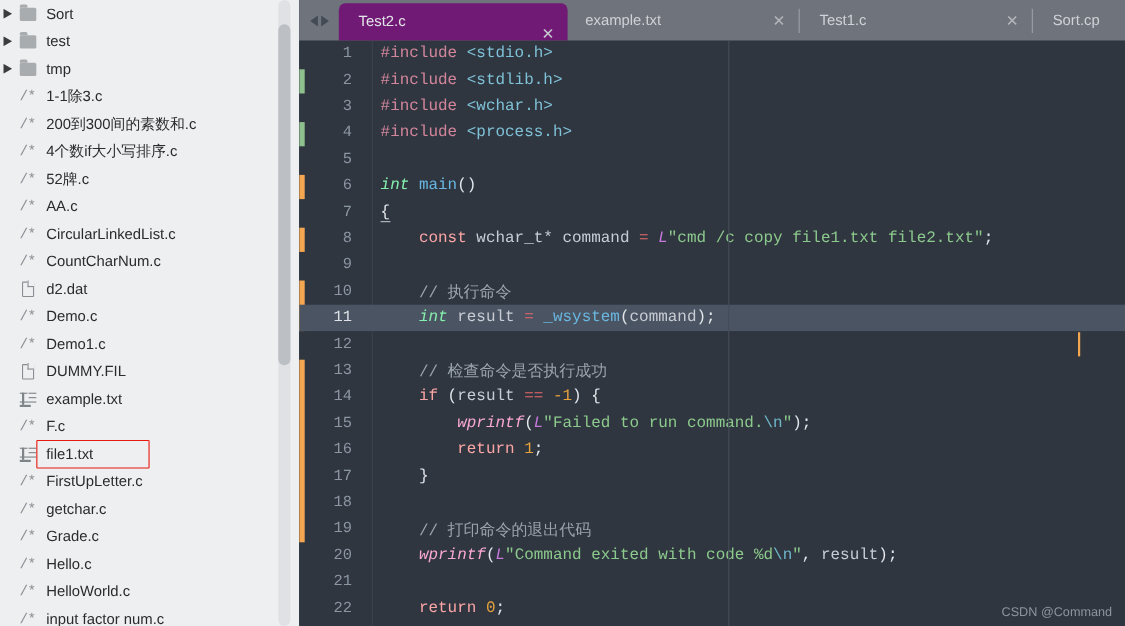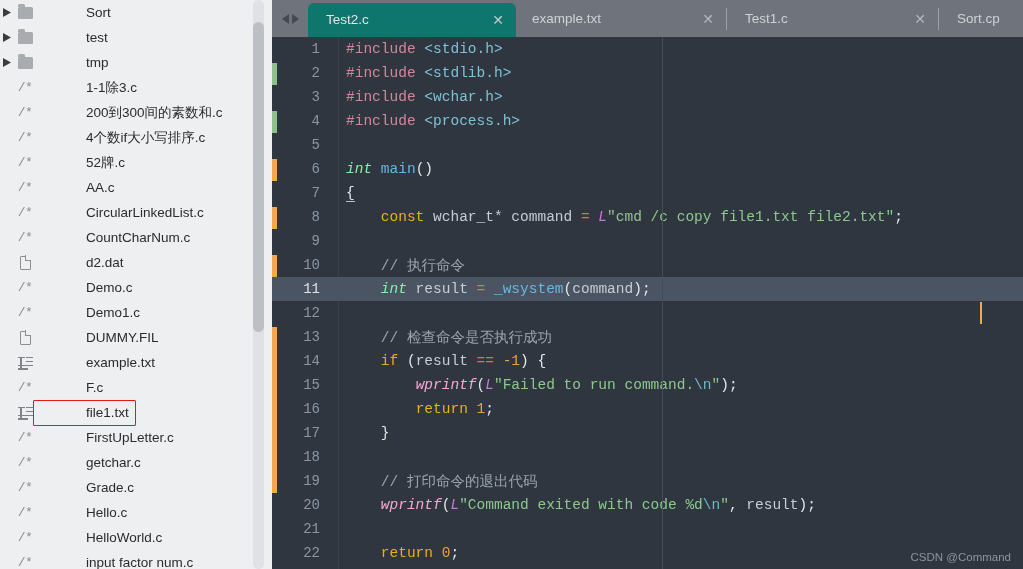--- a/index.html
+++ b/index.html
@@ -34,21 +34,21 @@
     display: flex; align-items: center; justify-content: center;
     flex: 0 0 14px;
   }
   .tree-row .arrow svg { display: block; }
   .tree-row .ic {
     width: 22px; height: 25px;
     display: flex; align-items: center; justify-content: center;
     flex: 0 0 22px;
     margin-right: 6px;
   }
-  .tree-row .lbl { line-height: 25px; margin-left: 44px; }
+  .tree-row .lbl { line-height: 25px; }
 
   
   .folder-ic {
     width: 15px; height: 12px;
     background: #a9acaf;
     border-radius: 1.5px 1.5px 1px 1px;
     position: relative;
   }
   .folder-ic::before{
     content:""; position:absolute; left:0; top:-2.5px;
@@ -146,25 +146,26 @@
   }
   .tab .tab-label { line-height: 37px; }
   .tab .tab-close {
     margin-left: auto;
     padding-left: 28px;
     font-size: 14px;
     color: #b3b7bd;
     line-height: 1;
   }
   .tab.active {
-    background: #0f766e;
+    background: #701a75;
     color: #e3e5e8;
     border-radius: 6px 6px 0 0;
     height: 34px;
     align-self: flex-end;
+    align-items: flex-end;
   }
   .tab.active .tab-label { line-height: 34px; }
   .tab.active .tab-close { color: #c6c9cd; }
   .tab-sep {
     width: 1px; height: 22px;
     background: #9ca1a8;
     align-self: center;
     flex: 0 0 1px;
   }
   .tab.t-example { padding-left: 16px; }
@@ -219,21 +220,21 @@
   .line.current .ln { color: #dfe3e8; }
   .code { padding-left: 18px; white-space: pre; color: #c8ccd4; }
 
   
   .k-pre   { color: #d3869b; }        
   .k-hdr   { color: #7fc1d6; }        
   .k-type  { color: #86efac; font-style: italic; } 
   .k-fn    { color: #69b7e0; }        
   .k-fn-i  { color: #f9a8d4; font-style: italic; } 
   .k-punct { color: #e3e6ea; }
-  .k-kw    { color: #eab308; }        
+  .k-kw    { color: #fca5a5; }        
   .k-op    { color: #e8696b; }
   .k-str   { color: #8cc98c; }
   .k-L     { color: #c678dd; font-style: italic; }
   .k-num   { color: #e8a33d; }
   .k-cmt   { color: #9aa3ad; }
   .k-var   { color: #c8ccd4; }
   .k-esc   { color: #6fb7c9; }
   .brace-u { border-bottom: 1px solid #b9bec6; }
 
   #caret {

